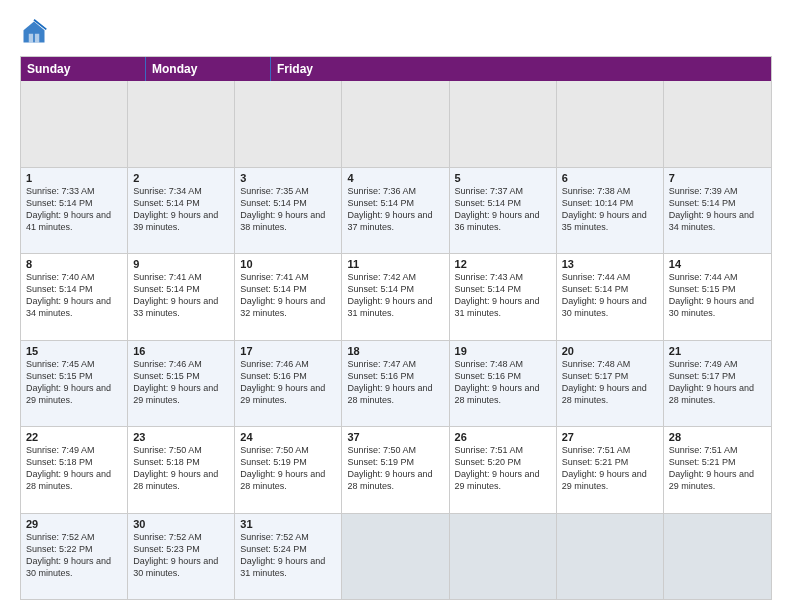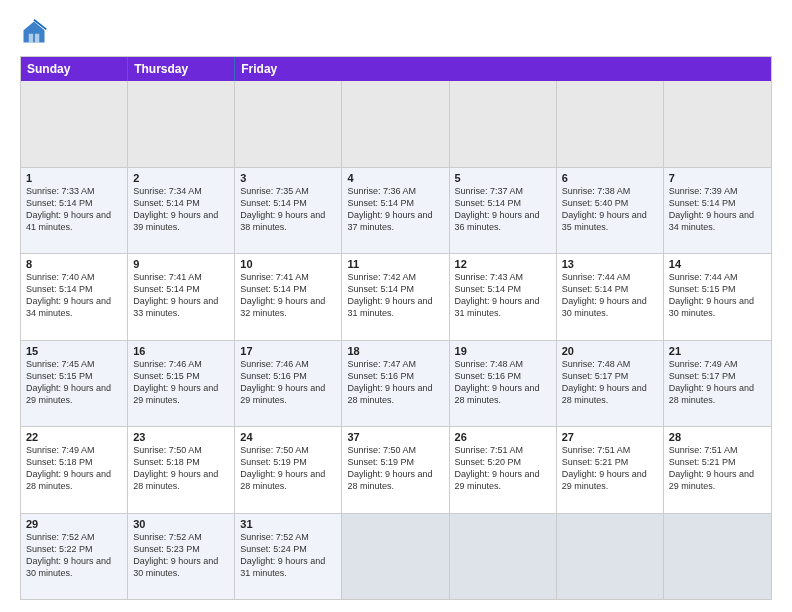--- a/index.html
+++ b/index.html
@@ -61,22 +61,22 @@
       color: #555;
     }
     .calendar {
       flex: 1;
       display: flex;
       flex-direction: column;
       border: 1px solid #ccc;
     }
     .cal-header {
       display: grid;
-      grid-template-columns: repeat(7, 1fr);
-      background: #6d28d9;
+      grid-template-columns: repeat(6, 1fr);
+      background: #701a75;
     }
     .cal-header-cell {
       color: #fff;
       font-size: 12px;
       font-weight: bold;
       padding: 5px 6px;
       border-right: 1px solid #3a6ac0;
     }
     .cal-header-cell:last-child { border-right: none; }
     .cal-body {
@@ -138,21 +138,21 @@
     </div>
     <div class="title-block">
       <div class="month-title"></div>
       <div class="location"></div>
     </div>
   </div>
 
   <div class="calendar">
     <div class="cal-header">
     <div class="cal-header-cell">Sunday</div>
-        <div class="cal-header-cell">Thursday</div>
+        <div class="cal-header-cell">Monday</div>
         <div class="cal-header-cell">Friday</div>
       </div>
     <div class="cal-body">
     <div class="cal-row">
           <div class="cal-cell empty"></div>
           <div class="cal-cell empty"></div>
           <div class="cal-cell empty"></div>
           <div class="cal-cell empty"></div>
           <div class="cal-cell empty"></div>
           <div class="cal-cell empty"></div>
@@ -185,21 +185,21 @@
           </div>
           <div class="cal-cell">
             <span class="day-num">5</span>
             <div class="cell-text" style="white-space: pre-line;">Sunrise: 7:37 AM
 Sunset: 5:14 PM
 Daylight: 9 hours and 36 minutes.</div>
           </div>
           <div class="cal-cell">
             <span class="day-num">6</span>
             <div class="cell-text" style="white-space: pre-line;">Sunrise: 7:38 AM
-Sunset: 5:40 PM
+Sunset: 10:14 PM
 Daylight: 9 hours and 35 minutes.</div>
           </div>
           <div class="cal-cell">
             <span class="day-num">7</span>
             <div class="cell-text" style="white-space: pre-line;">Sunrise: 7:39 AM
 Sunset: 5:14 PM
 Daylight: 9 hours and 34 minutes.</div>
           </div>
         </div>
         <div class="cal-row">

